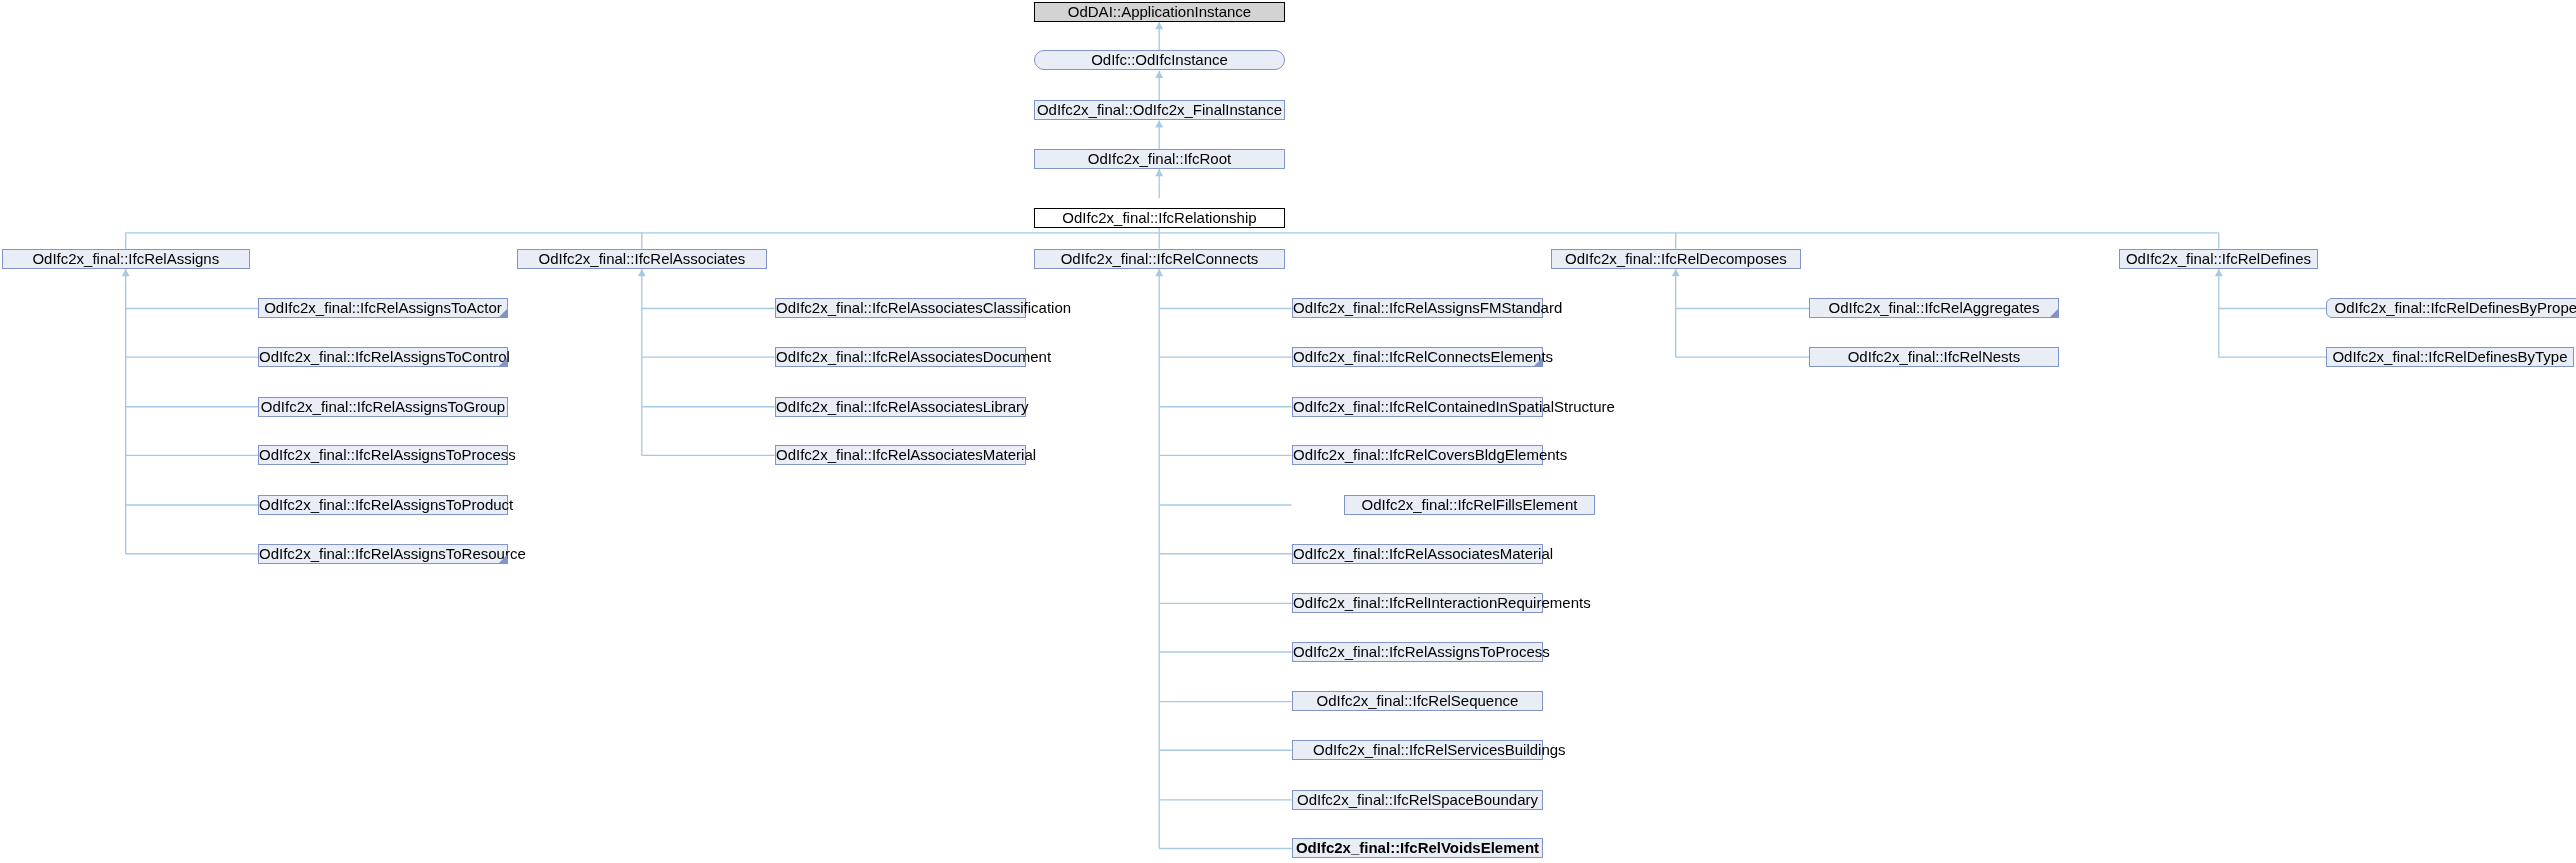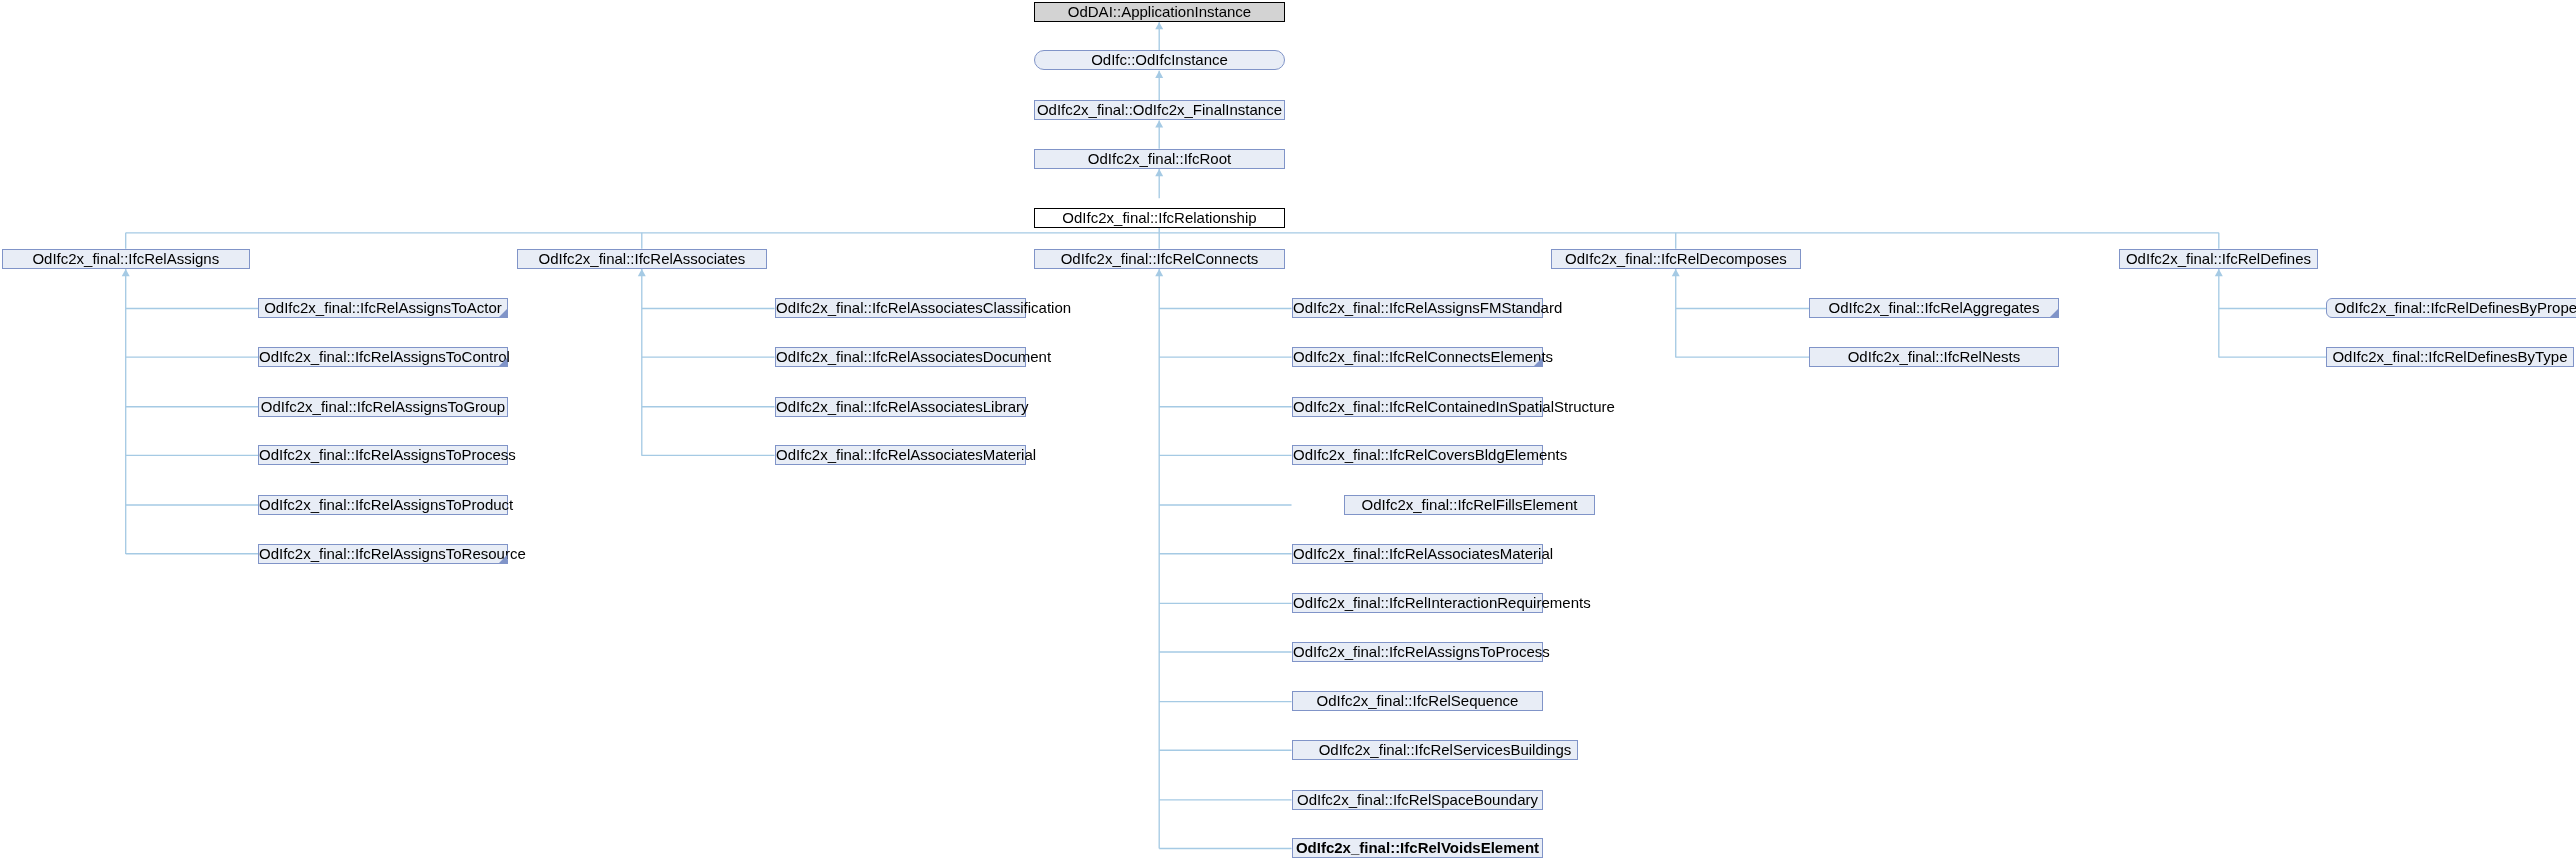--- a/index.html
+++ b/index.html
@@ -171,21 +171,21 @@
   <div class="node" style="left: 1344px; top: 495px; width: 251px;"><span>OdIfc2x_final::IfcRelFillsElement</span></div>
 
   <div class="node" style="left: 1292px; top: 544px; width: 251px;"><span>OdIfc2x_final::IfcRelAssociatesMaterial</span></div>
 
   <div class="node" style="left: 1292px; top: 593px; width: 251px;"><span>OdIfc2x_final::IfcRelInteractionRequirements</span></div>
 
   <div class="node" style="left: 1292px; top: 642px; width: 251px;"><span>OdIfc2x_final::IfcRelAssignsToProcess</span></div>
 
   <div class="node" style="left: 1292px; top: 691px; width: 251px;"><span>OdIfc2x_final::IfcRelSequence</span></div>
 
-  <div class="node" style="left: 1292px; top: 740px; width: 286px; padding-left: 20px;"><span>OdIfc2x_final::IfcRelServicesBuildings</span></div>
+  <div class="node" style="left: 1292px; top: 740px; width: 251px; padding-left: 20px;"><span>OdIfc2x_final::IfcRelServicesBuildings</span></div>
 
   <div class="node" style="left: 1292px; top: 790px; width: 251px;"><span>OdIfc2x_final::IfcRelSpaceBoundary</span></div>
 
   <div class="node" style="left: 1292px; top: 838px; width: 251px; font-weight: bold;"><span>OdIfc2x_final::IfcRelVoidsElement</span></div>
 
   <div class="node" style="left: 1551px; top: 249px; width: 250px;"><span>OdIfc2x_final::IfcRelDecomposes</span></div>
 
   <div class="node fold" style="left: 1809px; top: 298px; width: 250px;"><span>OdIfc2x_final::IfcRelAggregates</span></div>
 
   <div class="node" style="left: 1809px; top: 347px; width: 250px;"><span>OdIfc2x_final::IfcRelNests</span></div>

